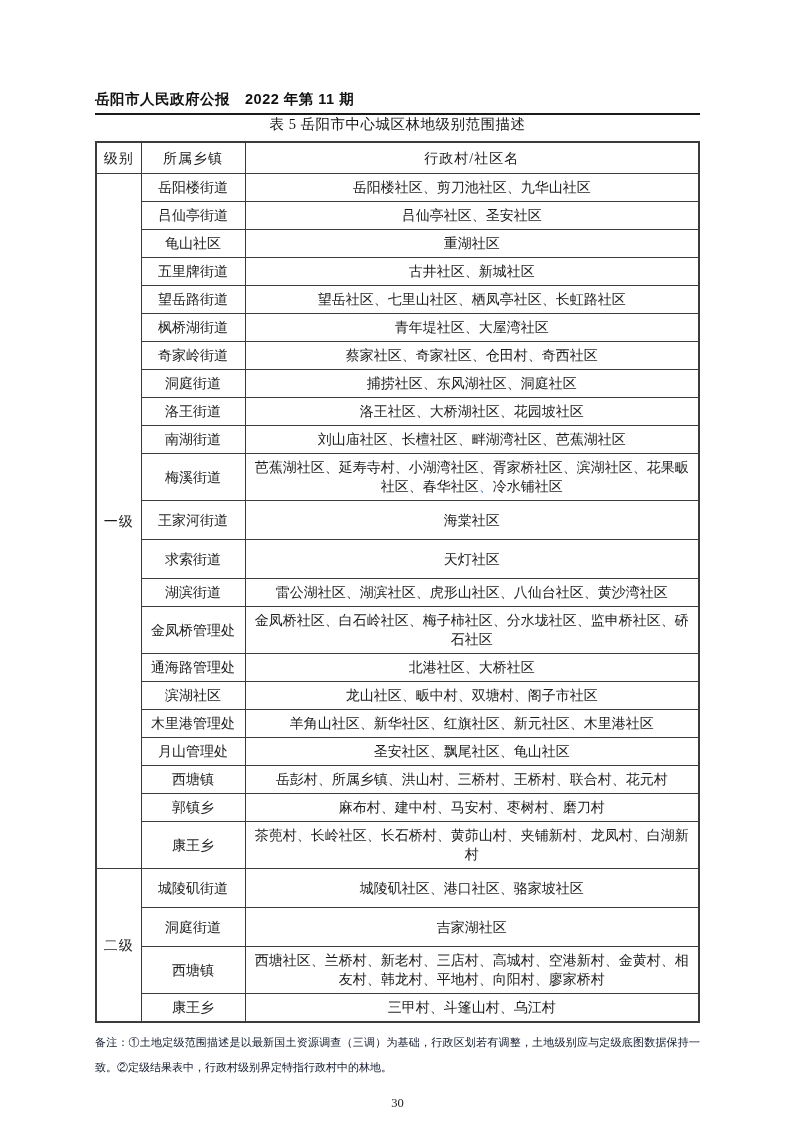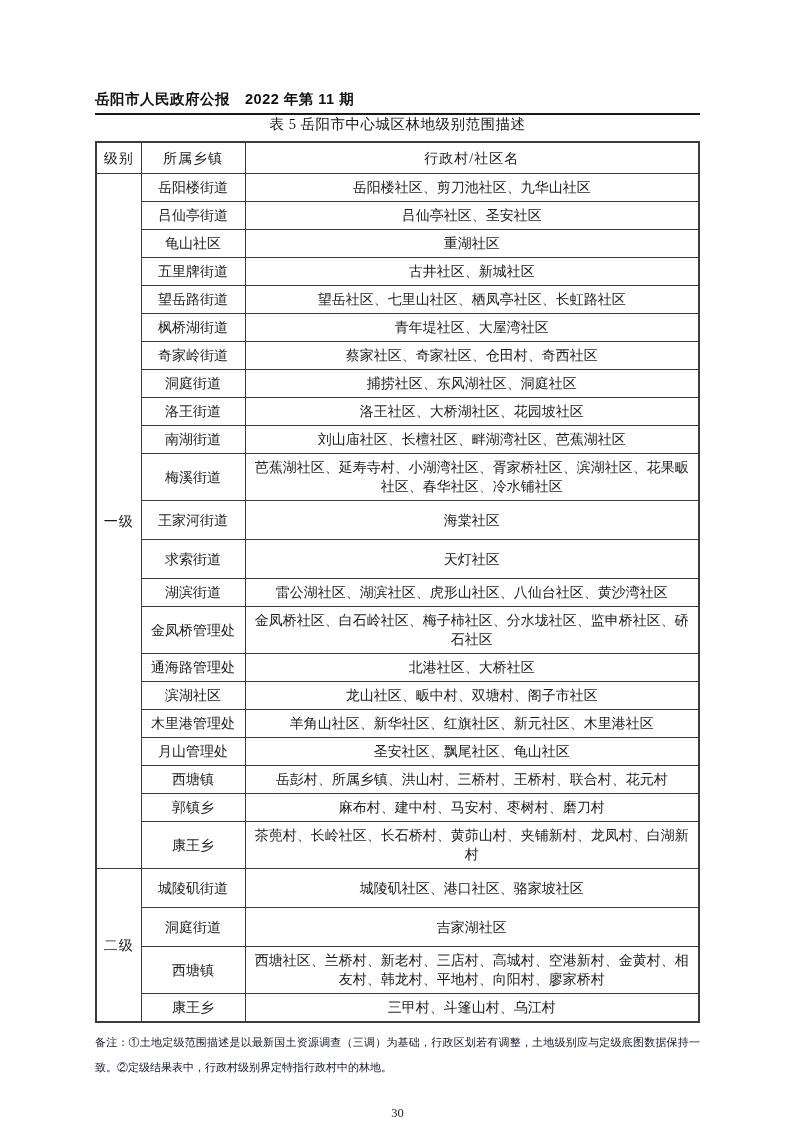--- a/index.html
+++ b/index.html
@@ -81,21 +81,21 @@
   tr.row-spacious td.township-cell,
   tr.row-spacious td.villages-cell { height: 30px; }
   .note {
     margin-top: 7px;
     font-size: 11px;
     line-height: 25px;
     text-align: justify;
     color: #0f172a;
   }
   .page-number {
-    margin-top: 26px;
+    margin-top: 16px;
     text-align: center;
     font-size: 12.5px;
     color: #1c1c1c;
   }
 </style>
 </head>
 <body>
 
 <div class="page">
 

